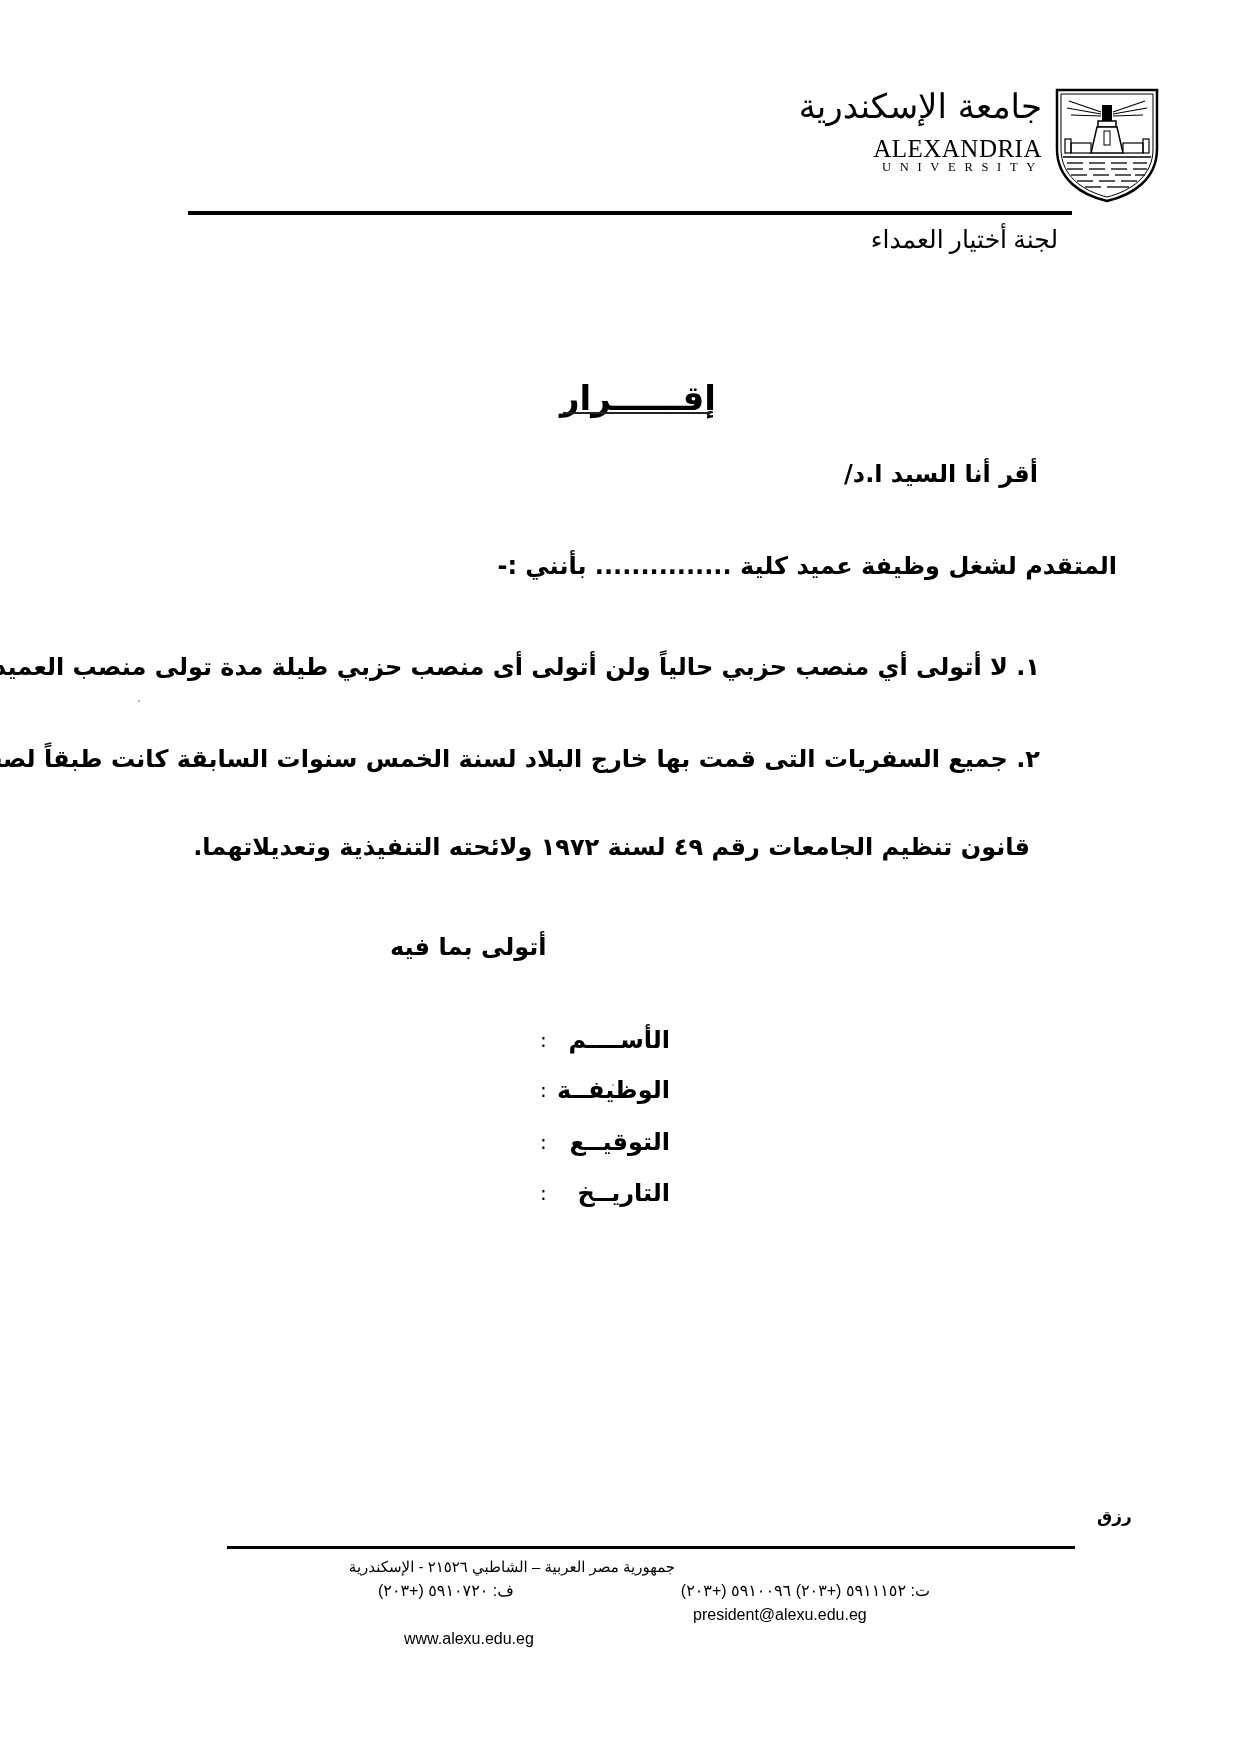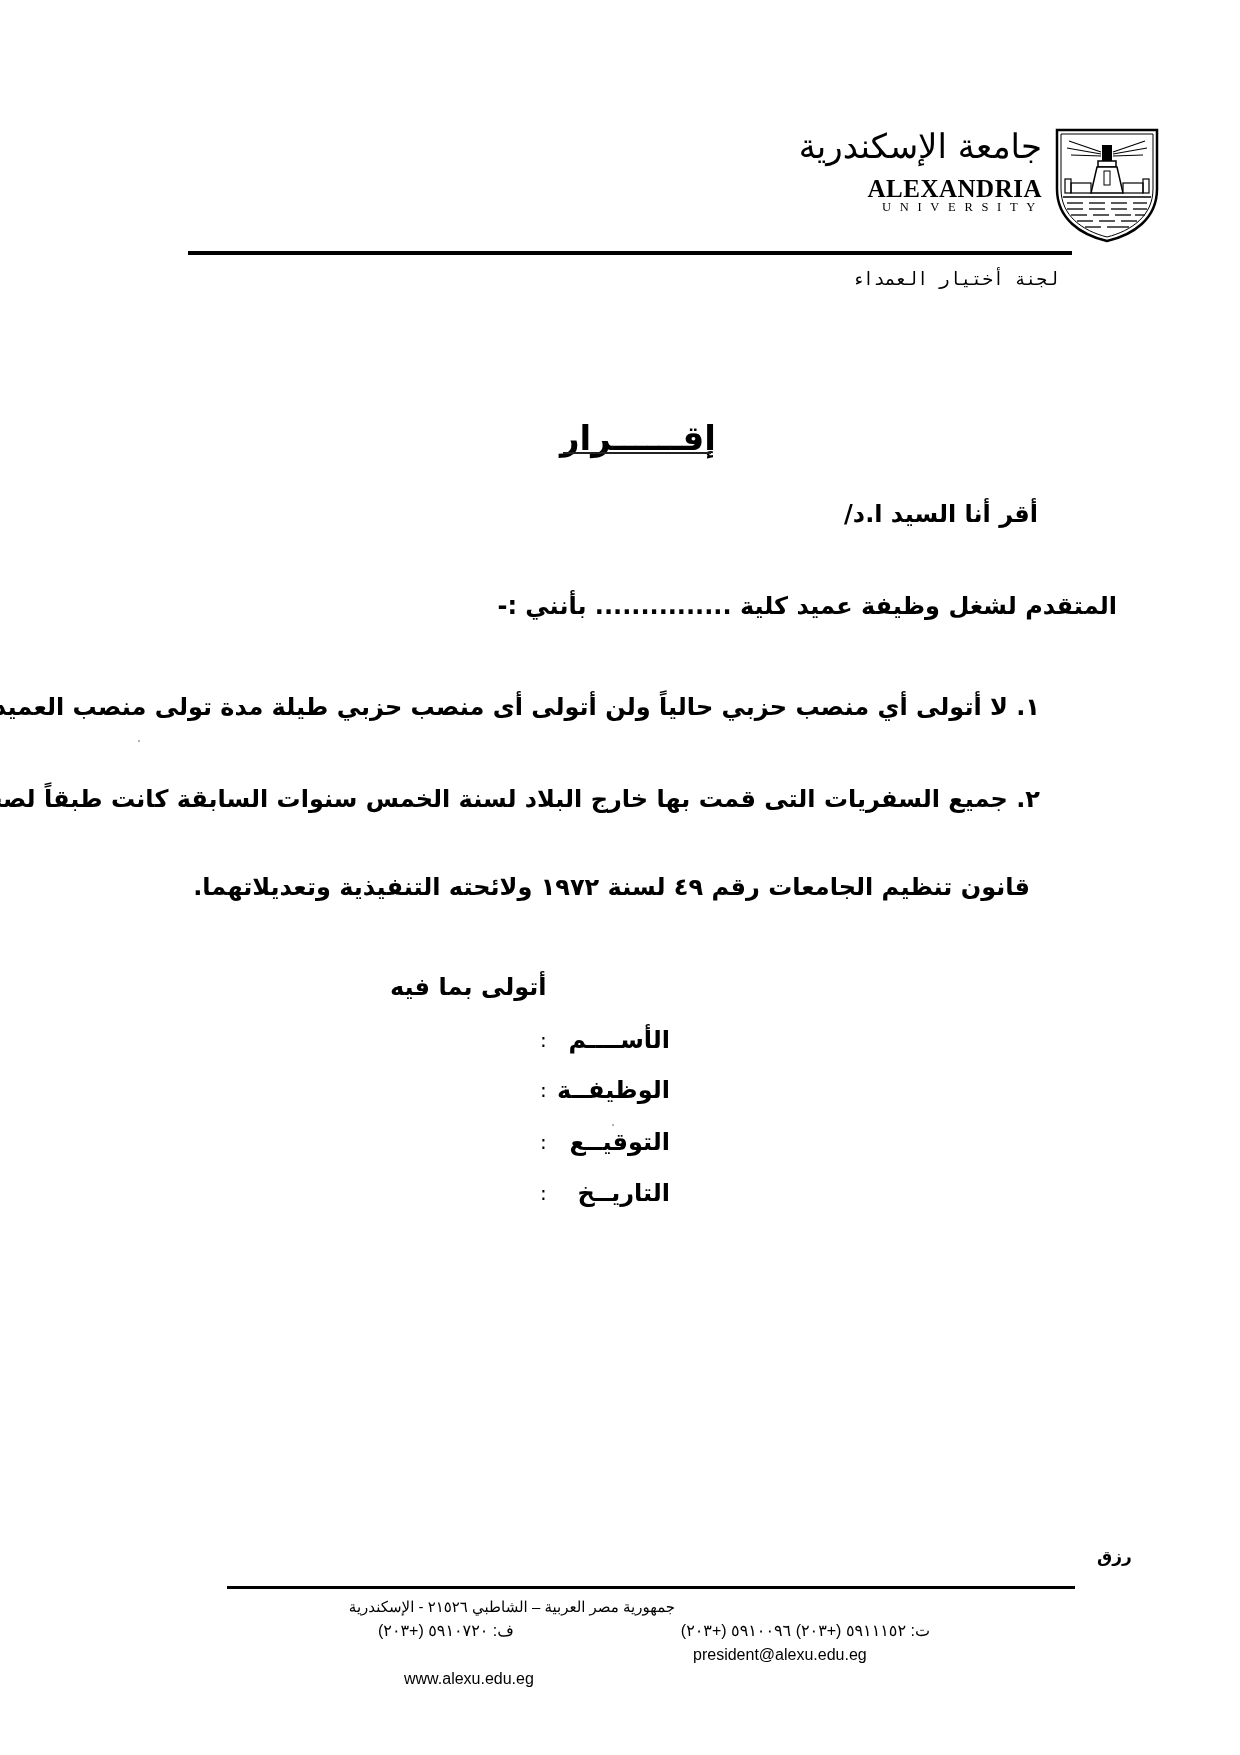--- a/index.html
+++ b/index.html
@@ -1,26 +1,26 @@
 <!DOCTYPE html>
 <html><head>
   <meta charset="utf-8">
   <style>
     html, body { margin: 0; padding: 0; background: #ffffff; }
     body { width: 1240px; height: 1755px; position: relative; overflow: hidden; color: #000; font-family: "DejaVu Sans", sans-serif; }
-    .abs { position: absolute; margin-top: 40px; }
+    .abs { position: absolute; }
 
     
     .logo-ar { right: 198px; top: 86px; font-family: "DejaVu Serif", serif; font-size: 34px; line-height: 40px; direction: rtl; white-space: nowrap; }
-    .logo-en { right: 198px; top: 135px; font-family: "Liberation Serif", serif; font-weight: bold; font-size: 25px; letter-spacing: 0.5px; line-height: 28px; }
+    .logo-en { right: 198px; top: 135px; font-family: "Liberation Serif", serif; font-weight: normal; font-size: 25px; letter-spacing: 0.5px; line-height: 28px; }
     .logo-uni { right: 196px; top: 160px; font-family: "Liberation Serif", serif; font-size: 12.5px; letter-spacing: 8.7px; line-height: 14px; }
     .crest { left: 1053px; top: 87px; width: 108px; height: 116px; }
 
     .rule-top { left: 188px; top: 211px; width: 884px; height: 4px; background: #000; }
-    .committee { right: 182px; top: 220px; font-family: Liberation Mono, monospace; font-size: 18px; line-height: 40px; direction: rtl; white-space: nowrap; }
+    .committee { right: 182px; top: 220px; font-family: Liberation Serif, serif; font-size: 25px; line-height: 40px; direction: rtl; white-space: nowrap; }
 
     .title { left: 560px; top: 378px; font-family: "DejaVu Sans", sans-serif; font-weight: bold; font-size: 34px; direction: rtl; white-space: nowrap; line-height: 40px; }
     .title-underline { left: 563px; top: 412px; width: 148px; height: 2px; background: #222; }
 
     .line { direction: rtl; white-space: nowrap; font-family: "DejaVu Sans", sans-serif; font-weight: bold; font-size: 24px; line-height: 30px; }
     .l1 { right: 202px; top: 459px; }
     .l2 { right: 123px; top: 551px; }
     .l3 { right: 200px; top: 652px; }
     .l4 { right: 200px; top: 744px; }
     .l5 { right: 210px; top: 832px; }

